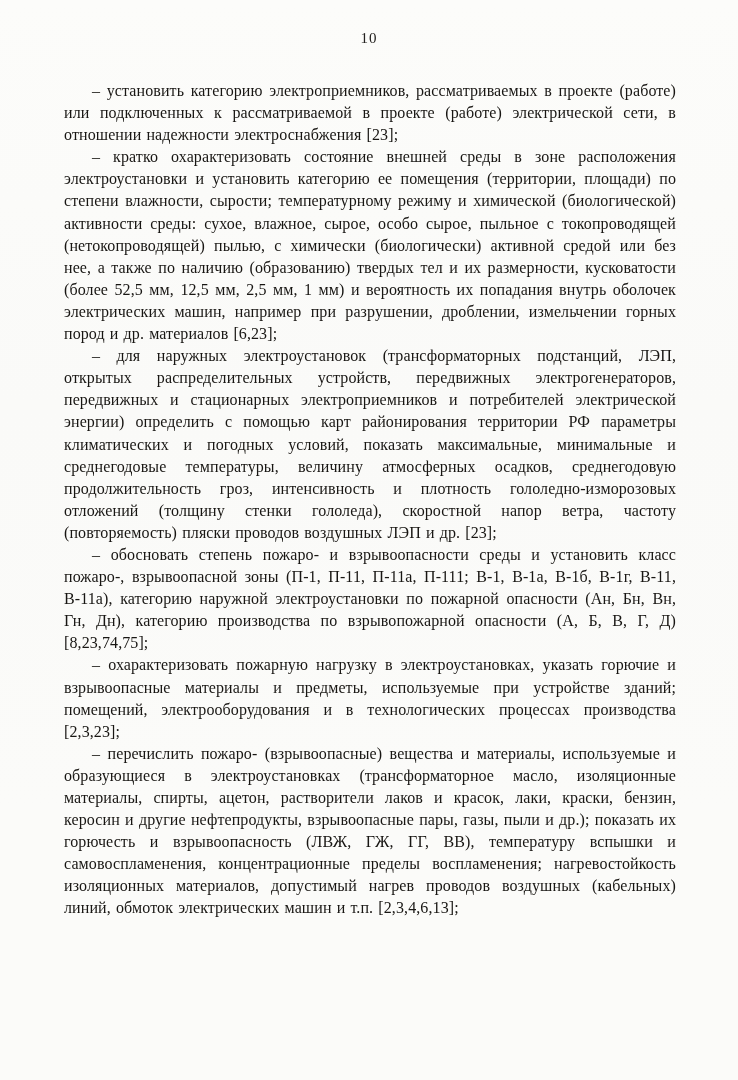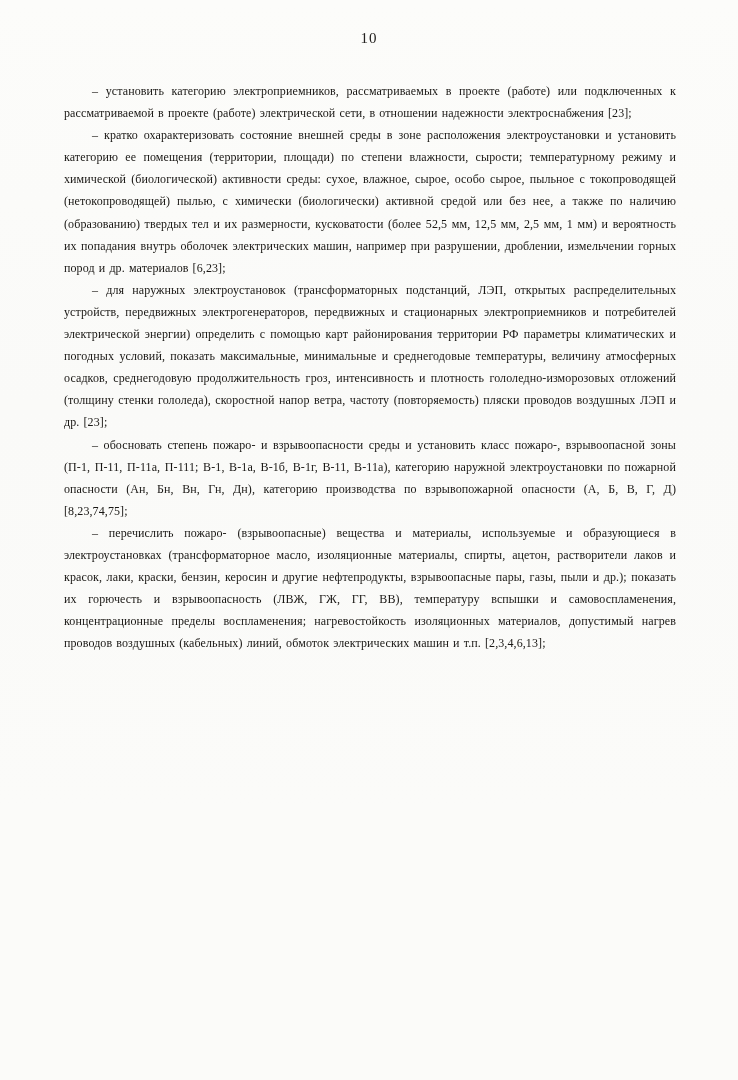--- a/index.html
+++ b/index.html
@@ -30,34 +30,35 @@
   }
   .content {
     position: absolute;
     top: 80px;
     left: 64px;
     width: 612px;
   }
   .content p {
     margin: 0;
     padding: 0;
-    font-size: 12px;
+    font-size: 16px;
     line-height: 22.1px;
     text-align: justify;
     text-indent: 28px;
     letter-spacing: 0.1px;
     word-spacing: 1px;
     color: #181613;
   }
 </style>
 </head>
 <body>
 
 <div class="page">
   <div class="page-number">10</div>
   <div class="content">
     <p>– установить категорию электроприемников, рассматриваемых в проекте (работе) или подключенных к рассматриваемой в проекте (работе) электрической сети, в отношении надежности электроснабжения [23];</p>
     <p>– кратко охарактеризовать состояние внешней среды в зоне расположения электроустановки и установить категорию ее помещения (территории, площади) по степени влажности, сырости; температурному режиму и химической (биологической) активности среды: сухое, влажное, сырое, особо сырое, пыльное с токопроводящей (нетокопроводящей) пылью, с химически (биологически) активной средой или без нее, а также по наличию (образованию) твердых тел и их размерности, кусковатости (более 52,5 мм, 12,5 мм, 2,5 мм, 1 мм) и вероятность их попадания внутрь оболочек электрических машин, например при разрушении, дроблении, измельчении горных пород и др. материалов [6,23];</p>
     <p>– для наружных электроустановок (трансформаторных подстанций, ЛЭП, открытых распределительных устройств, передвижных электрогенераторов, передвижных и стационарных электроприемников и потребителей электрической энергии) определить с помощью карт районирования территории РФ параметры климатических и погодных условий, показать максимальные, минимальные и среднегодовые температуры, величину атмосферных осадков, среднегодовую продолжительность гроз, интенсивность и плотность гололедно-изморозовых отложений (толщину стенки гололеда), скоростной напор ветра, частоту (повторяемость) пляски проводов воздушных ЛЭП и др. [23];</p>
     <p>– обосновать степень пожаро- и взрывоопасности среды и установить класс пожаро-, взрывоопасной зоны (П-1, П-11, П-11а, П-111; В-1, В-1а, В-1б, В-1г, В-11, В-11а), категорию наружной электроустановки по пожарной опасности (Ан, Бн, Вн, Гн, Дн), категорию производства по взрывопожарной опасности (А, Б, В, Г, Д) [8,23,74,75];</p>
+    <p>– охарактеризовать пожарную нагрузку в электроустановках, указать горючие и взрывоопасные материалы и предметы, используемые при устройстве зданий; помещений, электрооборудования и в технологических процессах производства [2,3,23];</p>
     <p>– перечислить пожаро- (взрывоопасные) вещества и материалы, используемые и образующиеся в электроустановках (трансформаторное масло, изоляционные материалы, спирты, ацетон, растворители лаков и красок, лаки, краски, бензин, керосин и другие нефтепродукты, взрывоопасные пары, газы, пыли и др.); показать их горючесть и взрывоопасность (ЛВЖ, ГЖ, ГГ, ВВ), температуру вспышки и самовоспламенения, концентрационные пределы воспламенения; нагревостойкость изоляционных материалов, допустимый нагрев проводов воздушных (кабельных) линий, обмоток электрических машин и т.п. [2,3,4,6,13];</p>
   </div>
 </div>
 
 </body></html>

